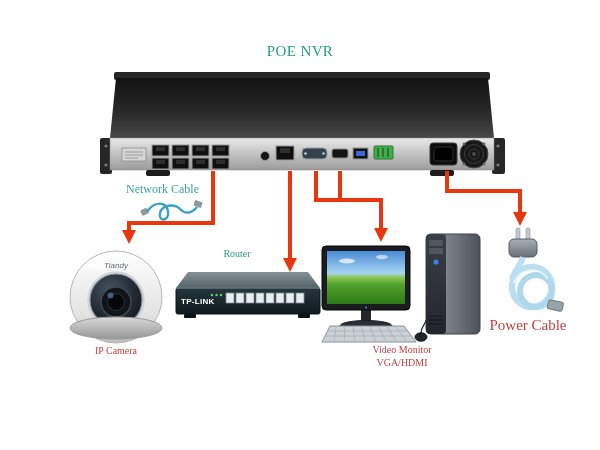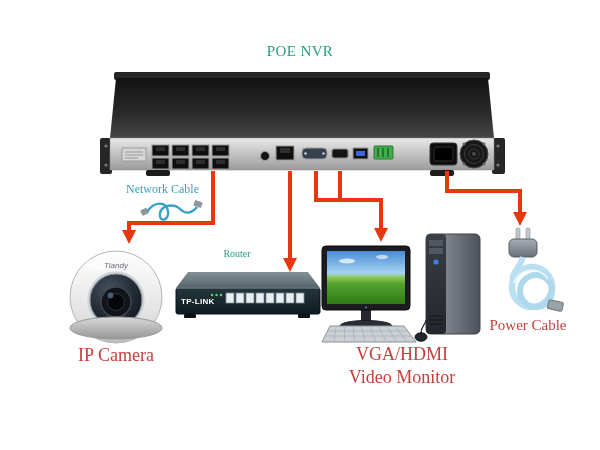--- a/index.html
+++ b/index.html
@@ -1,21 +1,21 @@
 <!DOCTYPE html>
 <html style="--teal: #2a9a82; --cable-label: #3b9fb5; --red: #c4403e; --arrow: #e8360e;"><head>
 <meta charset="utf-8">
 <style>
   * { margin:0; padding:0; box-sizing:border-box; }
   html,body { background:#fff; }
   body { font-family:"Liberation Serif","DejaVu Serif",serif; }
   .canvas { position:relative; width:600px; height:450px; background:#ffffff; overflow:hidden;border-radius:28px; }
   .abs { position:absolute; }
   .title { top:43px; left:0; width:600px; text-align:center; color:var(--teal); font-size:15px; letter-spacing:.4px; }
-  .lbl-red { color:var(--red); font-size:18px; text-align:center; }
+  .lbl-red { color:var(--red); font-size:10px; text-align:center; }
   .lbl-teal { color:var(--teal); font-size:10px; text-align:center; }
   .lbl-cable { color:var(--cable-label); font-size:12px; }
   svg { display:block; overflow:visible; }
   .arrow { stroke:var(--arrow); stroke-width:4; fill:none; }
   .ah { fill:var(--arrow); }
   .brand-cam { font-family:"Liberation Sans",sans-serif; font-size:8px; font-style:italic; fill:#666c74; }
   .brand-router { font-family:"Liberation Sans",sans-serif; font-size:8px; font-weight:bold; fill:#ffffff; letter-spacing:.3px; }
 </style>
 </head>
 <body>
@@ -237,22 +237,22 @@
       <line x1="57" y1="97.5" x2="63.5" y2="110.5" stroke="#a7adb4" stroke-width=".8"></line>
       <line x1="65.6" y1="97.5" x2="73.8" y2="110.5" stroke="#a7adb4" stroke-width=".8"></line>
       <line x1="74.2" y1="97.5" x2="84.1" y2="110.5" stroke="#a7adb4" stroke-width=".8"></line>
     </g>
     <g>
       <path d="M99,103 C 99,96 104,94 104,90" stroke="#23262b" stroke-width="1.2" fill="none"></path>
       <ellipse cx="99" cy="107" rx="6" ry="4.2" fill="#23262b" stroke="#111"></ellipse>
     </g>
   </svg>
   <div class="abs lbl-red" style="left:322px; top:343px; width:160px; line-height:1.3;">
+    <div>Video Monitor</div>
     <div>VGA/HDMI</div>
-    <div>Video Monitor</div>
   </div>
 
   <svg class="abs" style="left:490px; top:227px;" width="84" height="90" viewBox="0 0 84 90">
     <defs>
       <linearGradient id="plugG" x1="0" y1="0" x2="0" y2="1">
         <stop offset="0" stop-color="#a8aeb6"></stop>
           <stop offset="1" stop-color="#6a7078"></stop>
       </linearGradient>
     </defs>
     <g>

